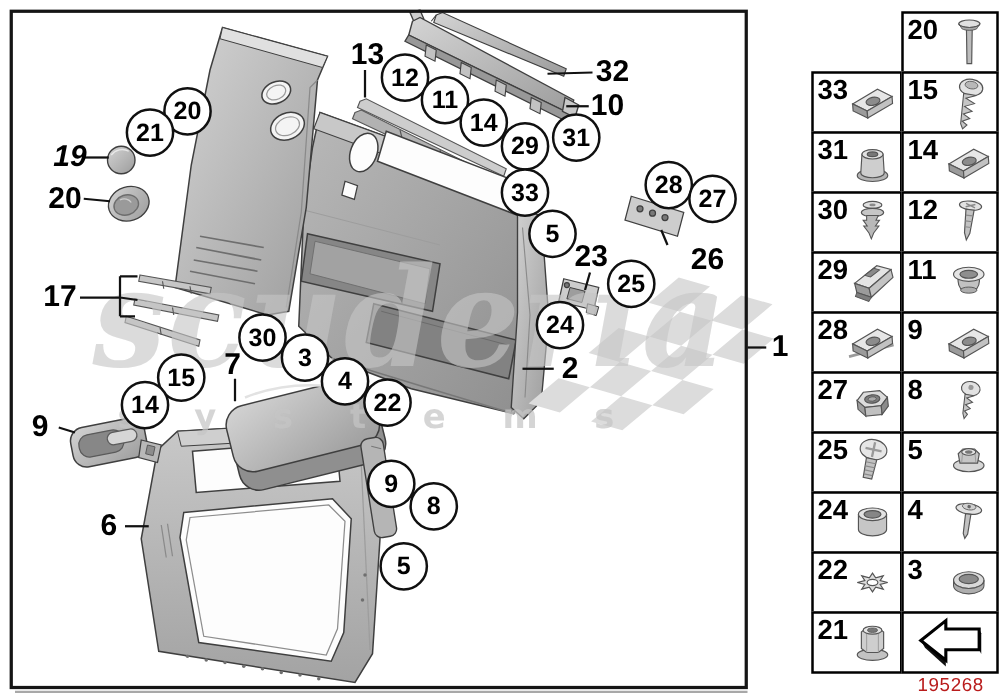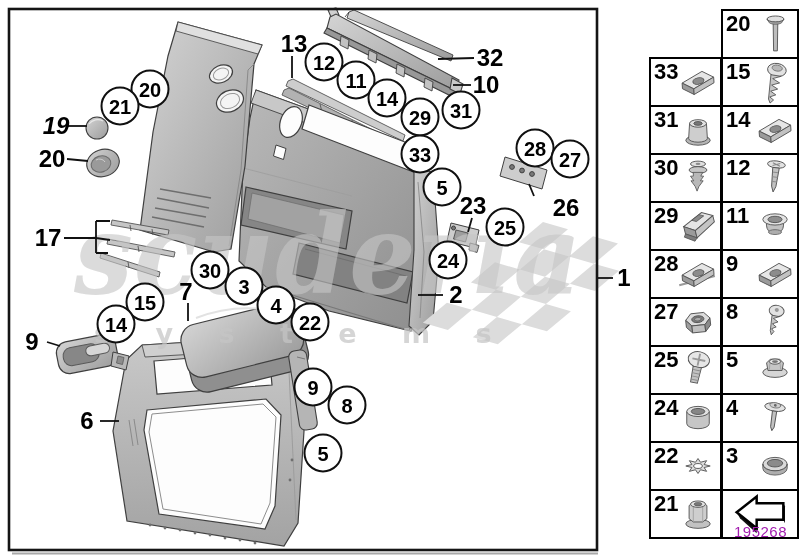--- a/index.html
+++ b/index.html
@@ -15,21 +15,21 @@
   .tnum{position:absolute;left:3px;top:1px;font-weight:bold;font-size:22px;color:#000;line-height:1.1;}
   .ticon{position:absolute;right:1px;top:50%;transform:translateY(-50%);width:42px;height:45px;}
   .ticon svg{width:100%;height:100%;display:block;}
   .ticon.wide{width:70px;left:50%;transform:translate(-50%,-50%);}
   #wm1{position:absolute;left:74px;top:190px;font-family:"DejaVu Serif",serif;font-style:italic;
        font-weight:bold;font-size:110px;color:rgba(197,197,197,0.62);letter-spacing:1px;
        transform:scaleX(.95);transform-origin:left top;white-space:nowrap;pointer-events:none;}
   #wm2{position:absolute;left:94px;top:318px;font-family:"DejaVu Sans",sans-serif;font-weight:bold;
        font-size:27px;color:rgba(197,197,197,0.72);letter-spacing:18px;white-space:nowrap;
        pointer-events:none;}
-  #drawing-number{position:absolute;left:734px;top:523px;font-size:15px;color:#a21caf;letter-spacing:.5px;}
+  #drawing-number{position:absolute;left:734px;top:540px;font-size:15px;color:#b91c1c;letter-spacing:.5px;}
 </style>
 </head>
 <body>
 
 <div id="stage">
 
   <svg class="layer" width="800" height="560" viewBox="0 0 800 560">
     <defs>
       <linearGradient id="gA" x1="0" y1="0" x2="1" y2="1">
         <stop offset="0" stop-color="#d4d4d4"></stop>

